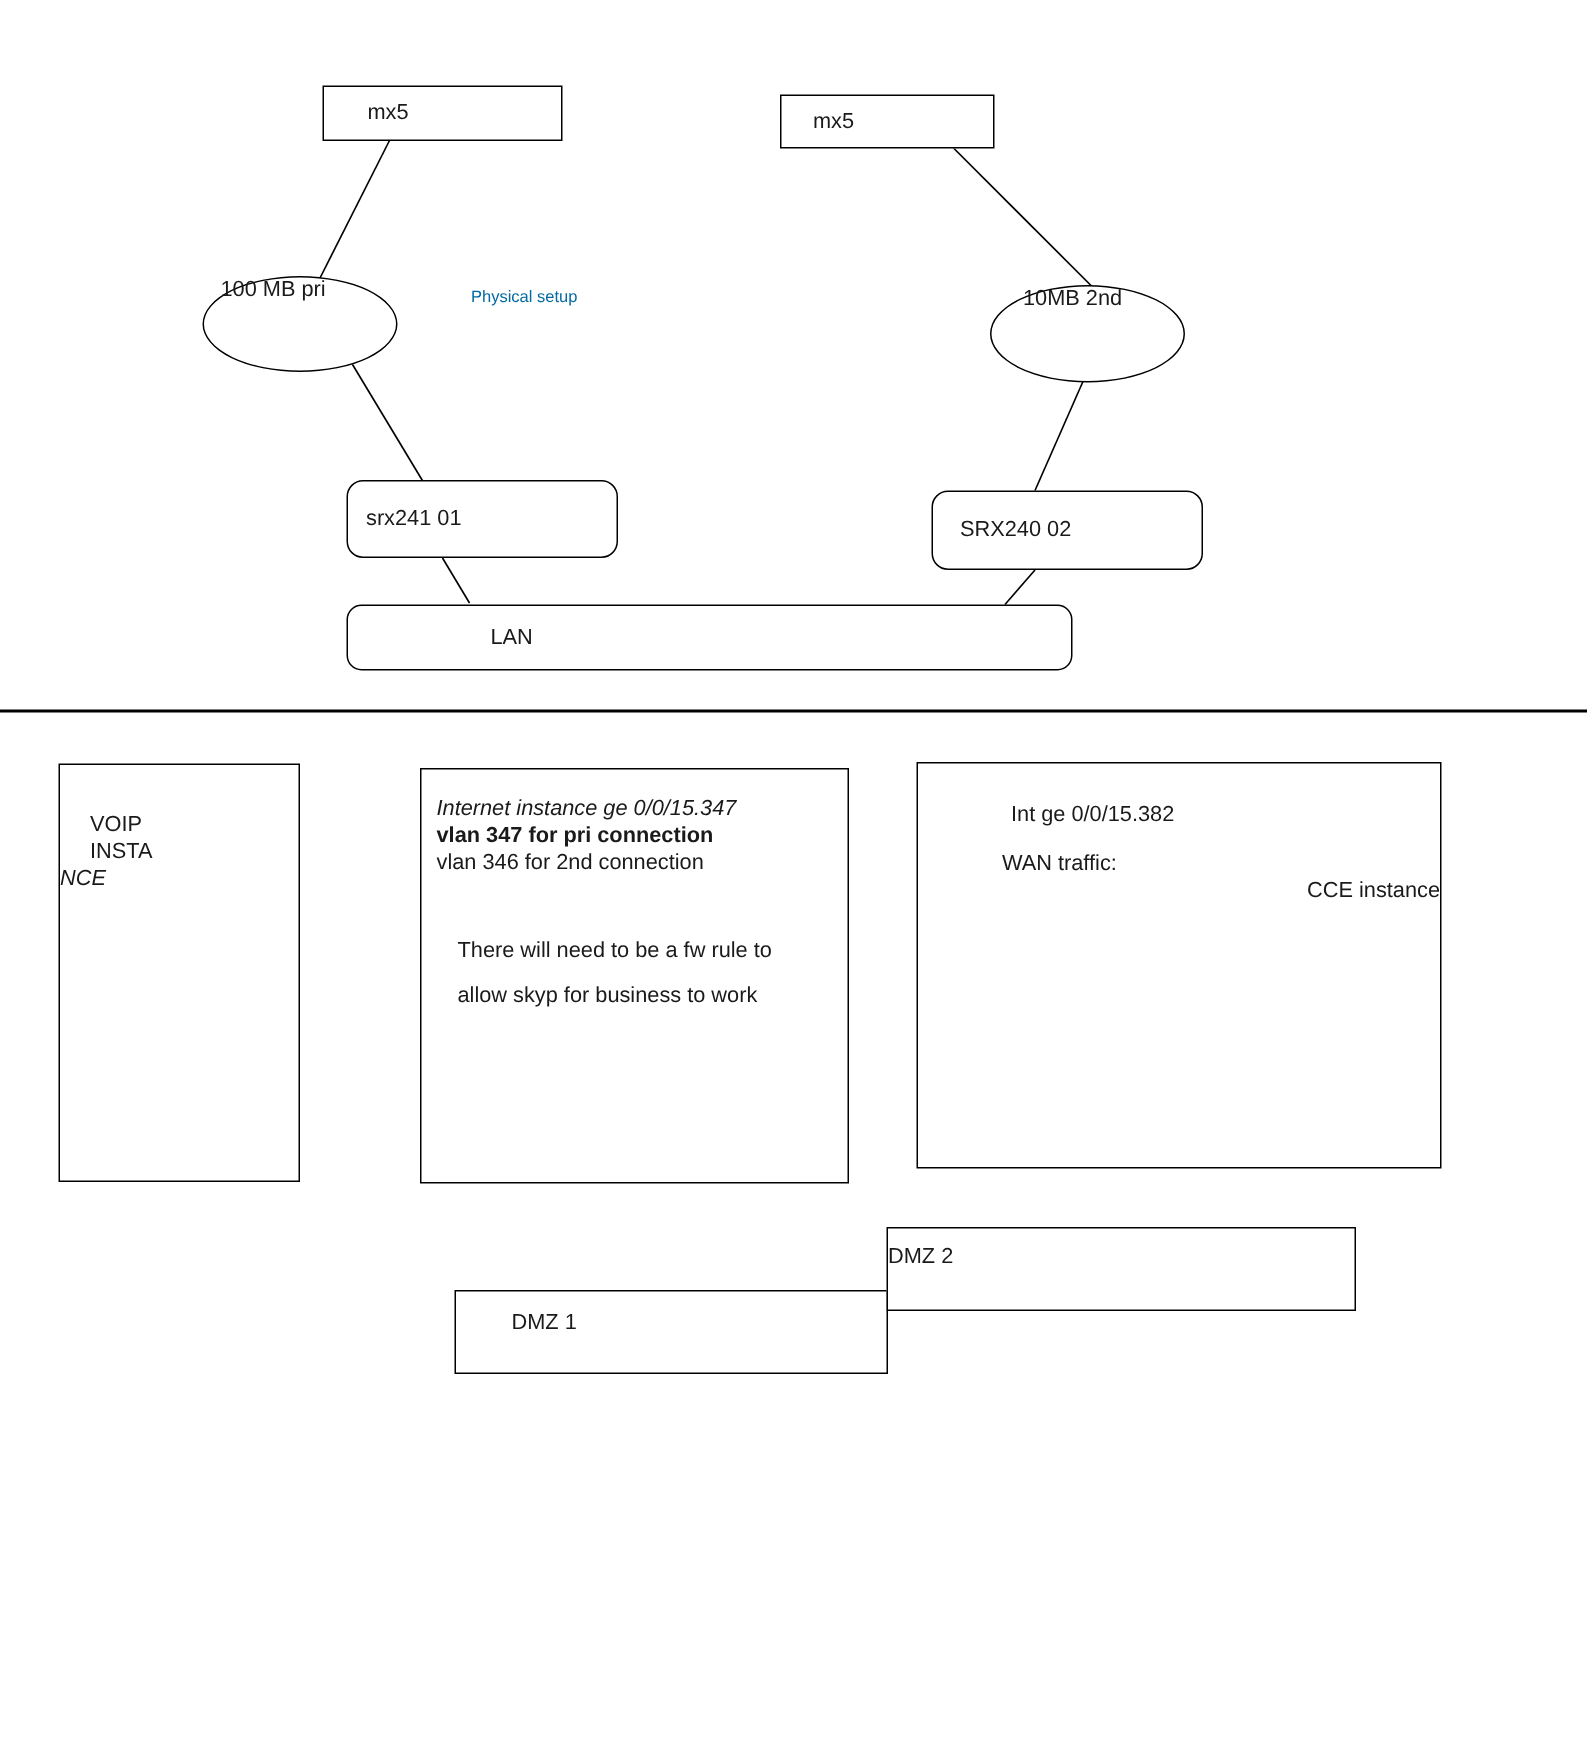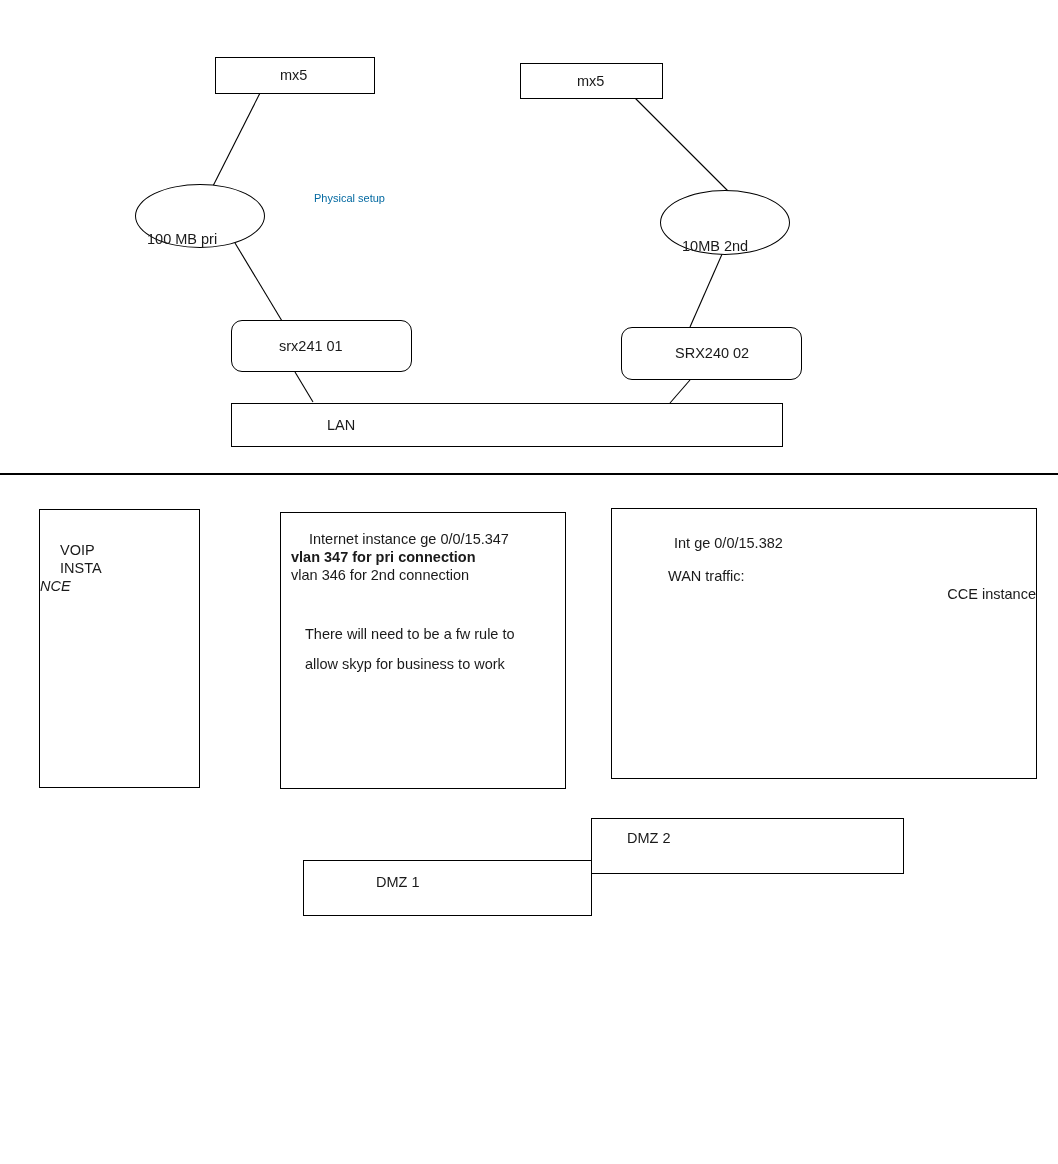--- a/index.html
+++ b/index.html
@@ -24,33 +24,32 @@
     border: 1px solid #000000;
     background: #ffffff;
     display: flex;
     align-items: center;
   }
   .node .label {
     font-size: 14.5px;
     line-height: 1.25;
     color: #1a1a1a;
     white-space: pre;
-    margin-left: 35px;
   }
   .rounded {
     border-radius: 11px;
   }
   .ellipse {
     position: absolute;
     box-sizing: border-box;
     border: 1px solid #000000;
     border-radius: 50%;
     background: #ffffff;
     display: flex;
-    align-items: flex-end;
+    align-items: flex-start;
   }
   .ellipse .label {
     font-size: 14.5px;
     color: #1a1a1a;
     white-space: pre;
   }
   .plain-text {
     position: absolute;
     font-size: 11px;
     line-height: 18px;
@@ -115,41 +114,41 @@
   </div>
 
   <div class="node rounded" style="left:231px; top:320px; width:181px; height:52px; padding-left:12px;text-align:center;">
     <span class="label">srx241 01</span>
   </div>
 
   <div class="node rounded" style="left:621px; top:327px; width:181px; height:53px; padding-left:18px;">
     <span class="label">SRX240 02</span>
   </div>
 
-  <div class="node" style="left:231px; top:403px; width:552px; height:44px; padding-left:60px;">
+  <div class="node" style="left:231px; top:403px; width:484px; height:44px; padding-left:95px;border-radius:10px;">
     <span class="label">LAN</span>
   </div>
 
   <div class="divider" style="left:0px; top:473px; width:1058px; height:2px;"></div>
 
   <div class="textbox" style="left:39px; top:509px; width:161px; height:279px;">
     <div class="tb-line" style="margin-left:20px; margin-top:31px;">VOIP</div>
     <div class="tb-line" style="margin-left:20px;">INSTA</div>
     <div class="tb-line" style="font-style:italic;">NCE</div>
   </div>
 
   <div class="textbox" style="left:280px; top:512px; width:286px; height:277px;">
-    <div class="tb-line" style="margin-left:28px; margin-top:17px;">Internet instance ge 0/0/15.347</div>
+    <div class="tb-line" style="margin-left:10px; margin-top:17px;font-style:italic;">Internet instance ge 0/0/15.347</div>
     <div class="tb-line" style="margin-left:10px;font-weight:bold;">vlan 347 for pri connection</div>
     <div class="tb-line" style="margin-left:10px;">vlan 346 for 2nd connection</div>
     <div class="tb-line" style="margin-left:24px; margin-top:40px;">There will need to be a fw rule to</div>
     <div class="tb-line" style="margin-left:24px;margin-top:12px;">allow skyp for business to work</div>
   </div>
 
-  <div class="textbox" style="left:611px; top:508px; width:426px; height:271px;">
+  <div class="textbox" style="left:611px; top:508px; width:350px; height:271px;">
     <div class="tb-line" style="margin-left:62px; margin-top:25px;">Int ge 0/0/15.382</div>
     <div class="tb-line" style="margin-left:56px; margin-top:15px;">WAN traffic:</div>
     <div class="tb-line" style="margin-left:56px;text-align:right;">CCE instance</div>
   </div>
 
   <div class="node" style="left:303px; top:860px; width:289px; height:56px; padding-left:37px; align-items:flex-start; padding-top:12px;">
     <span class="label">DMZ 1</span>
   </div>
 
   <div class="node" style="left:591px; top:818px; width:313px; height:56px; align-items:flex-start; padding-top:10px;">

